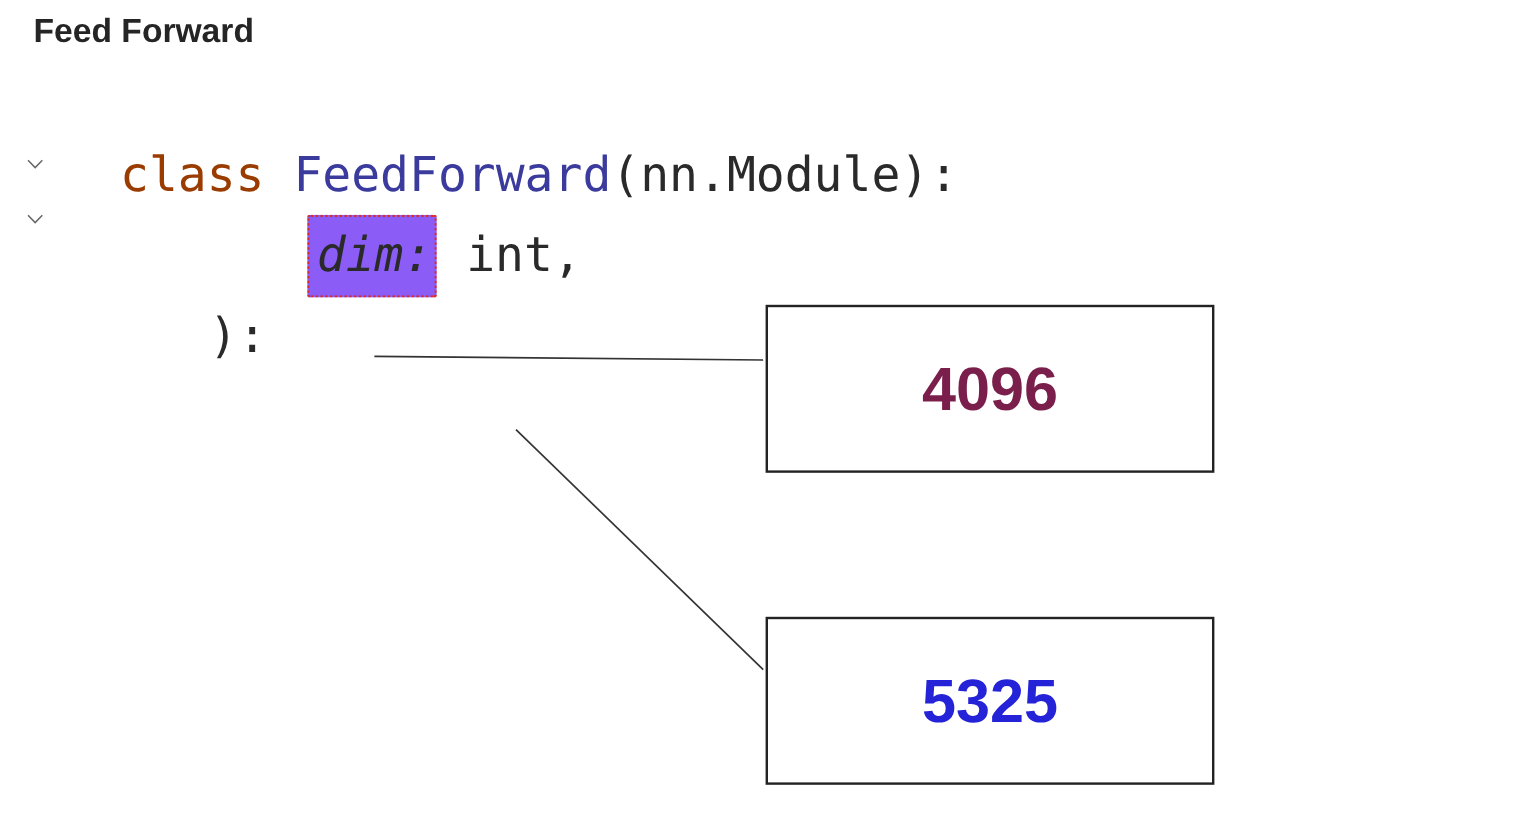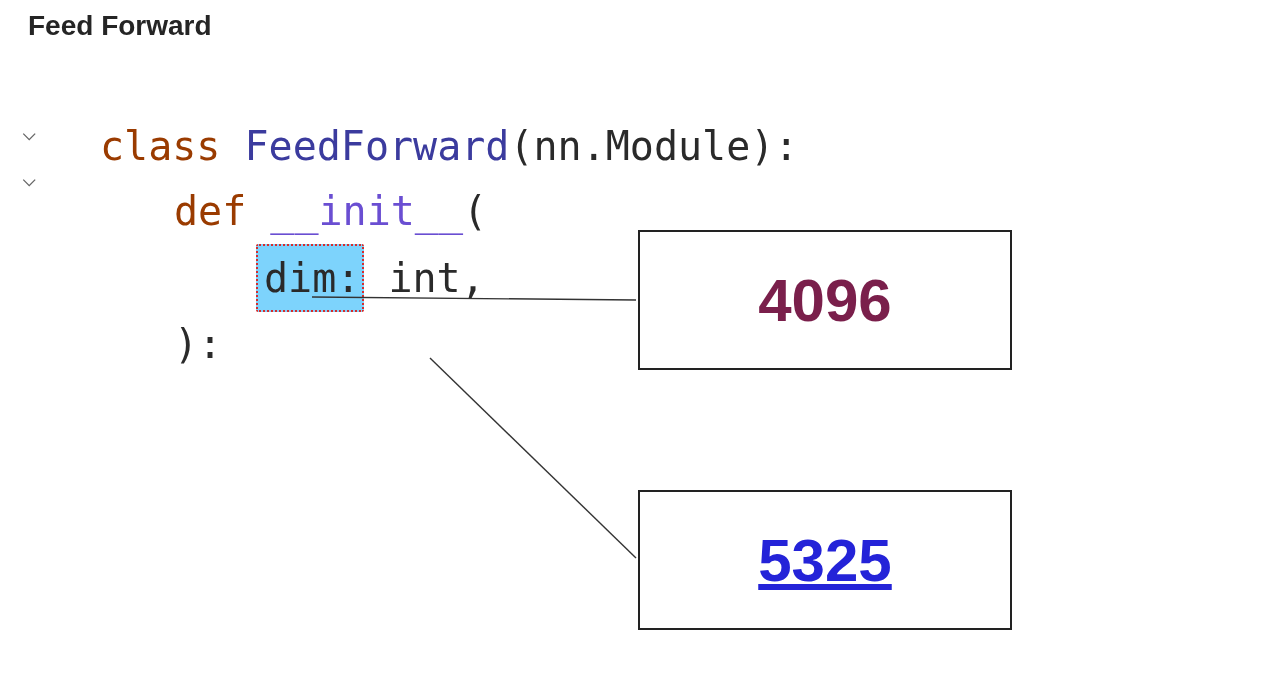--- a/index.html
+++ b/index.html
@@ -45,59 +45,60 @@
     .fn { color: #6a4ed2; }
     .type { color: #9a5b00; }
     .param { color: #2a2a2a; }
     .punct { color: #2a2a2a; }
     .indent1 { padding-left: 74px; }
     .indent2 { padding-left: 156px; }
     .indent0b { padding-left: 74px; }
 
     .hl-box {
       display: inline-block;
-      background: #7dd3fc;
+      background: #8b5cf6;
       border: 2px dotted #d82c2c;
       border-radius: 2px;
       padding: 0 2px 0 6px;
       position: relative;
+      font-style: italic;
     }
     .cursor-bar {
       display: inline-block;
       width: 2px;
       height: 34px;
       background: #000;
       position: relative;
       top: 6px;
       margin-left: 1px;
     }
 
     .annot-box {
       position: absolute;
       border: 2px solid #222;
       background: #fff;
       font-family: "Comic Sans MS", cursive, sans-serif;
       font-weight: 600;
-      font-size: 60px;
+      font-size: 51px;
       display: flex;
       align-items: center;
       justify-content: center;
       width: 374px;
       height: 140px;
+      margin-top: 24px;
     }
     .annot-1 {
       left: 638px;
       top: 230px;
       color: #7a1f4b;
     }
     .annot-2 {
       left: 638px;
       top: 490px;
       color: #2423d8;
-      text-decoration: underline;
     }
 
     svg.lines {
       position: absolute;
       left: 0;
       top: 0;
       width: 1268px;
       height: 700px;
       pointer-events: none;
     }
@@ -110,24 +111,20 @@
 <div class="gutter">
   <div class="chevron">⌵</div>
   <div class="chevron">⌵</div>
 </div>
 
 <div class="code">
   <div>
     <span class="kw">class</span>
     <span class="cls"> <span>FeedForward</span></span><span class="punct">(</span><span class="param">nn.Module</span><span class="punct">):</span>
   </div>
-  <div class="indent1">
-    <span class="kw">def</span>
-    <span class="fn"> <span>__init__</span></span><span class="punct">(</span>
-  </div>
   <div class="indent2">
     <span class="hl-box"><span class="param">dim</span><span class="punct">:</span></span><span> </span><span class="param">int</span><span class="punct">,</span>
   </div>
   <div class="indent0b">
     <span class="punct">):</span>
   </div>
 </div>
 
 <svg class="lines">
   <line x1="312" y1="297" x2="636" y2="300" stroke="#333" stroke-width="1.4"></line>

